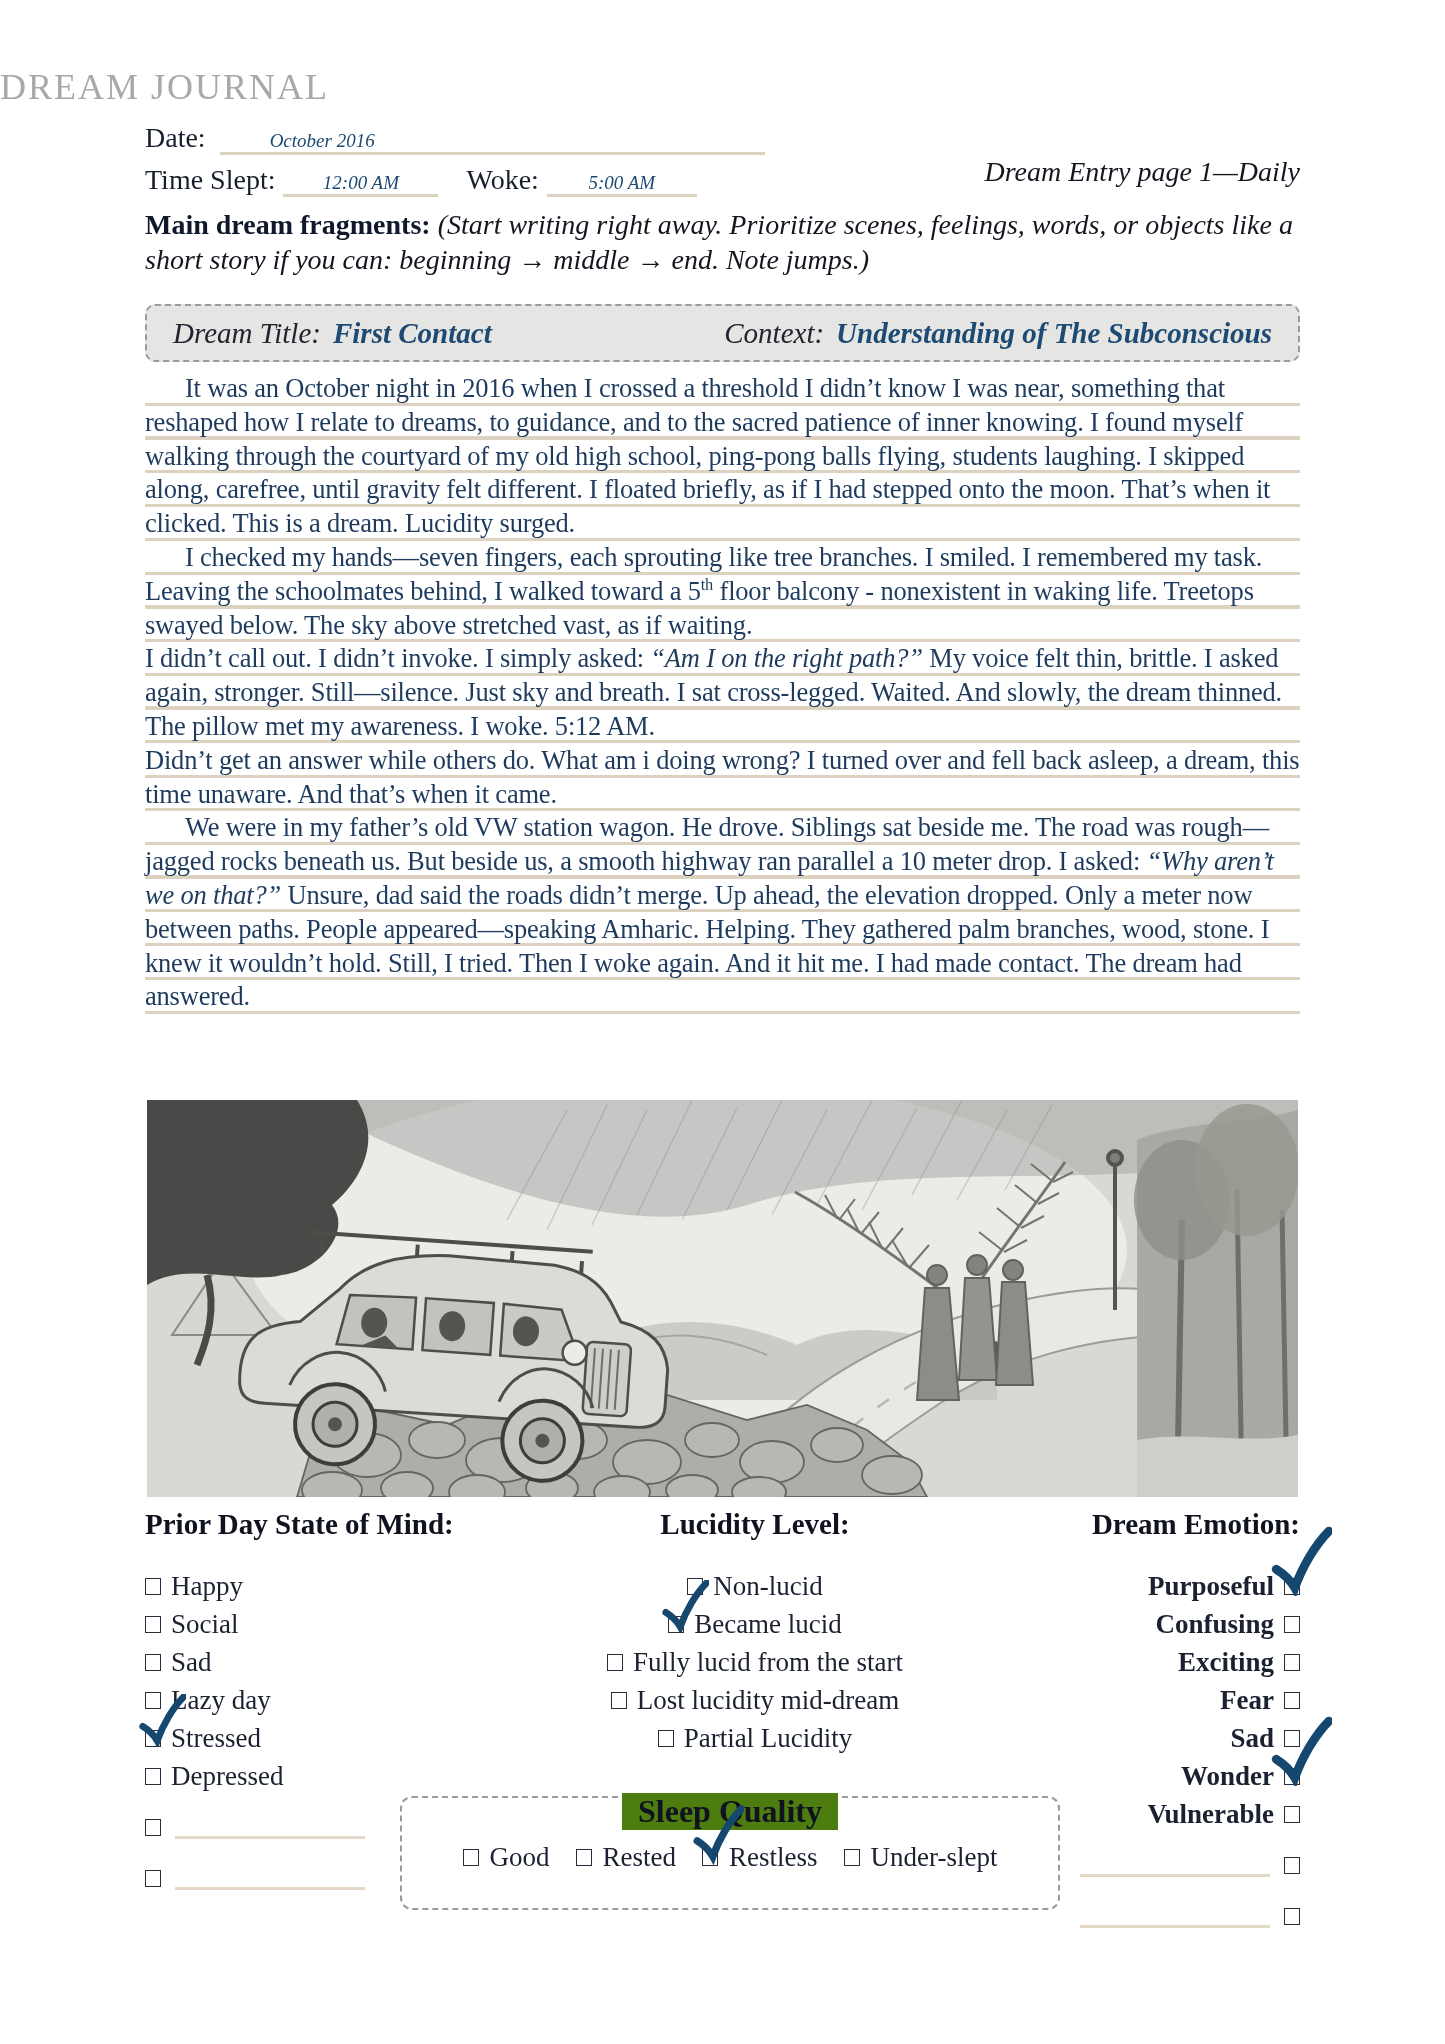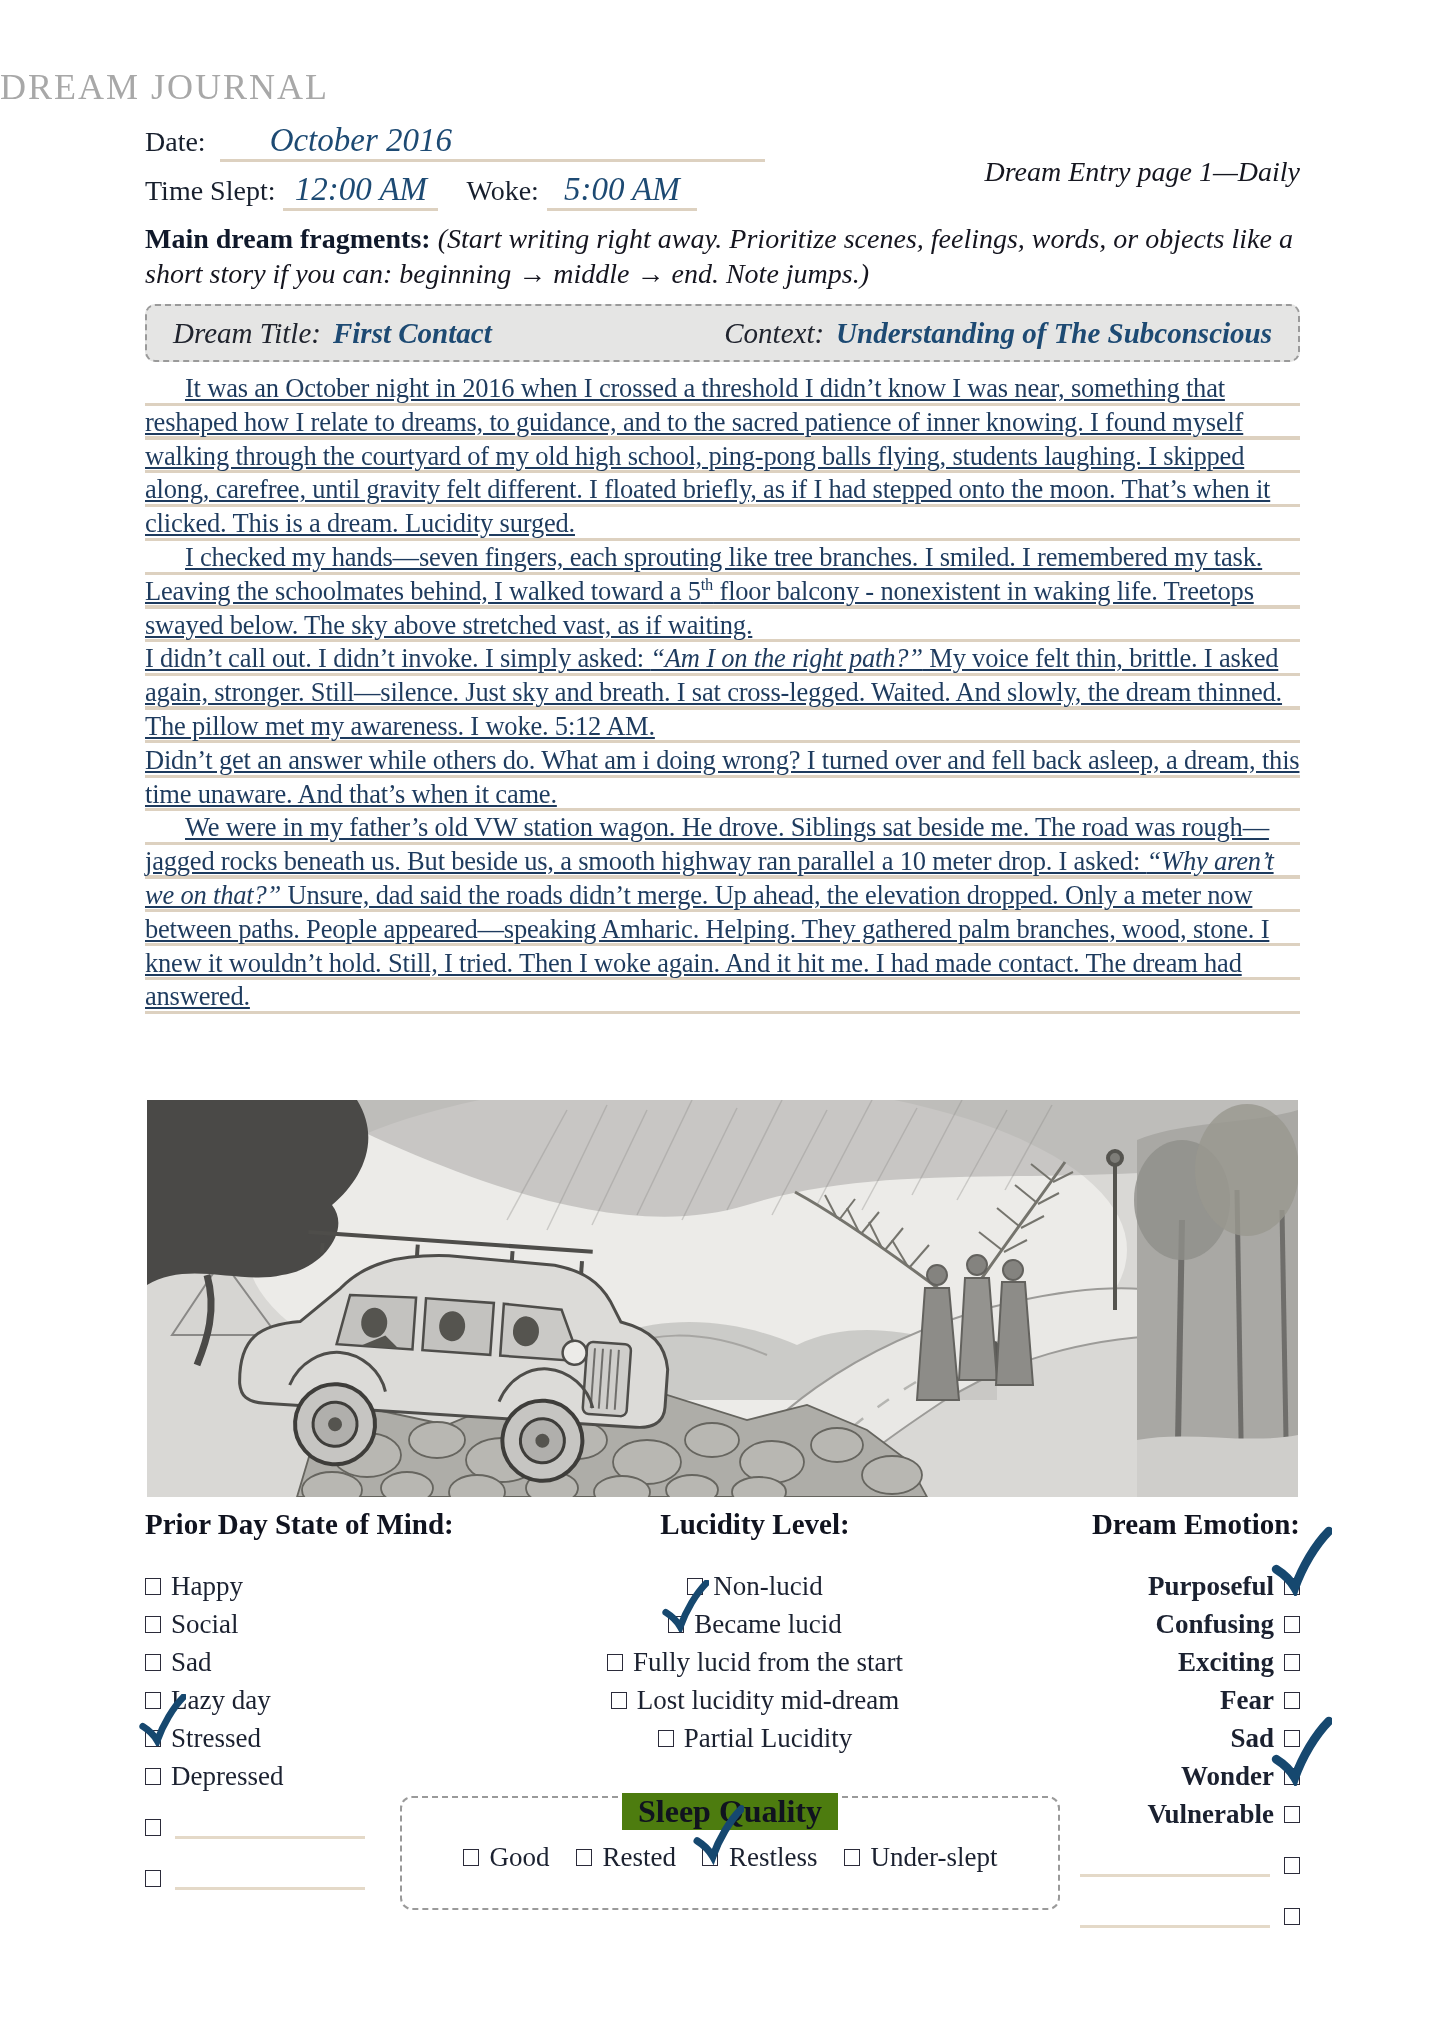--- a/index.html
+++ b/index.html
@@ -5,39 +5,39 @@
   html,body{margin:0;padding:0;background:#ffffff;}
   body{width:1445px;height:2044px;position:relative;font-family:"Liberation Serif",serif;color:#171f2d;overflow:hidden;}
   .abs{position:absolute;}
 
   
   #journal-title{top:42px;left:0;width:1445px;text-align:left;font-size:36px;letter-spacing:2px;color:#a8a8a8;font-weight:normal;}
 
   
   #meta{top:122px;left:145px;width:1155px;font-size:28px;}
   .meta-row{display:flex;align-items:baseline;}
-  .fill-line{display:inline-block;border-bottom:3px solid #ddd1c0;font-style:italic;color:#1d4a73;font-size:33px;white-space:nowrap;}
+  .fill-line{display:inline-block;border-bottom:3px solid #ddd1c0;font-style:italic;color:#1d4a73;font-size:19px;white-space:nowrap;}
   #date-line{width:495px;margin-left:14px;padding-left:50px;}
   #slept-line{width:155px;margin-left:8px;text-align:center;}
   #woke-line{width:150px;margin-left:8px;text-align:center;}
   #entry-label{position:absolute;right:0;top:34px;font-style:italic;font-size:28px;color:#15161f;}
   #time-row{margin-top:9px;}
   #woke-label{margin-left:28px;}
   #fragments{margin-top:10px;line-height:35px;font-size:28px;}
   #fragments b{color:#10192b;}
   #fragments i{color:#15151f;}
 
   
   #title-box{top:304px;left:145px;width:1155px;height:58px;box-sizing:border-box;border:2px dashed #9a9a9a;border-radius:10px;background:#e5e5e4;display:flex;align-items:center;justify-content:space-between;padding:0 26px;font-size:29px;font-style:italic;}
   .tb-label{color:#20242e;}
   .tb-value{color:#1d4a73;font-weight:bold;margin-left:12px;}
 
   
   #body{top:372px;left:145px;width:1155px;font-size:26.5px;line-height:33.8px;color:#1e3b5e;letter-spacing:-0.2px;}
-  .para{margin:0;background:repeating-linear-gradient(to bottom,rgba(0,0,0,0) 0px,rgba(0,0,0,0) 30.6px,#ddd1c0 30.6px,#ddd1c0 33.8px);text-decoration:underline;}
+  .para{margin:0;background:repeating-linear-gradient(to bottom,rgba(0,0,0,0) 0px,rgba(0,0,0,0) 30.6px,#ddd1c0 30.6px,#ddd1c0 33.8px);}
   .para.indent{text-indent:40px;}
   .seg-i{font-style:italic;}
   .seg-sup{font-size:62%;vertical-align:super;line-height:0;}
 
   
   #art{top:1100px;left:147px;width:1151px;height:397px;}
   #art svg{display:block;}
 
   
   #checks{top:1508px;left:145px;width:1155px;height:536px;font-size:27px;}

